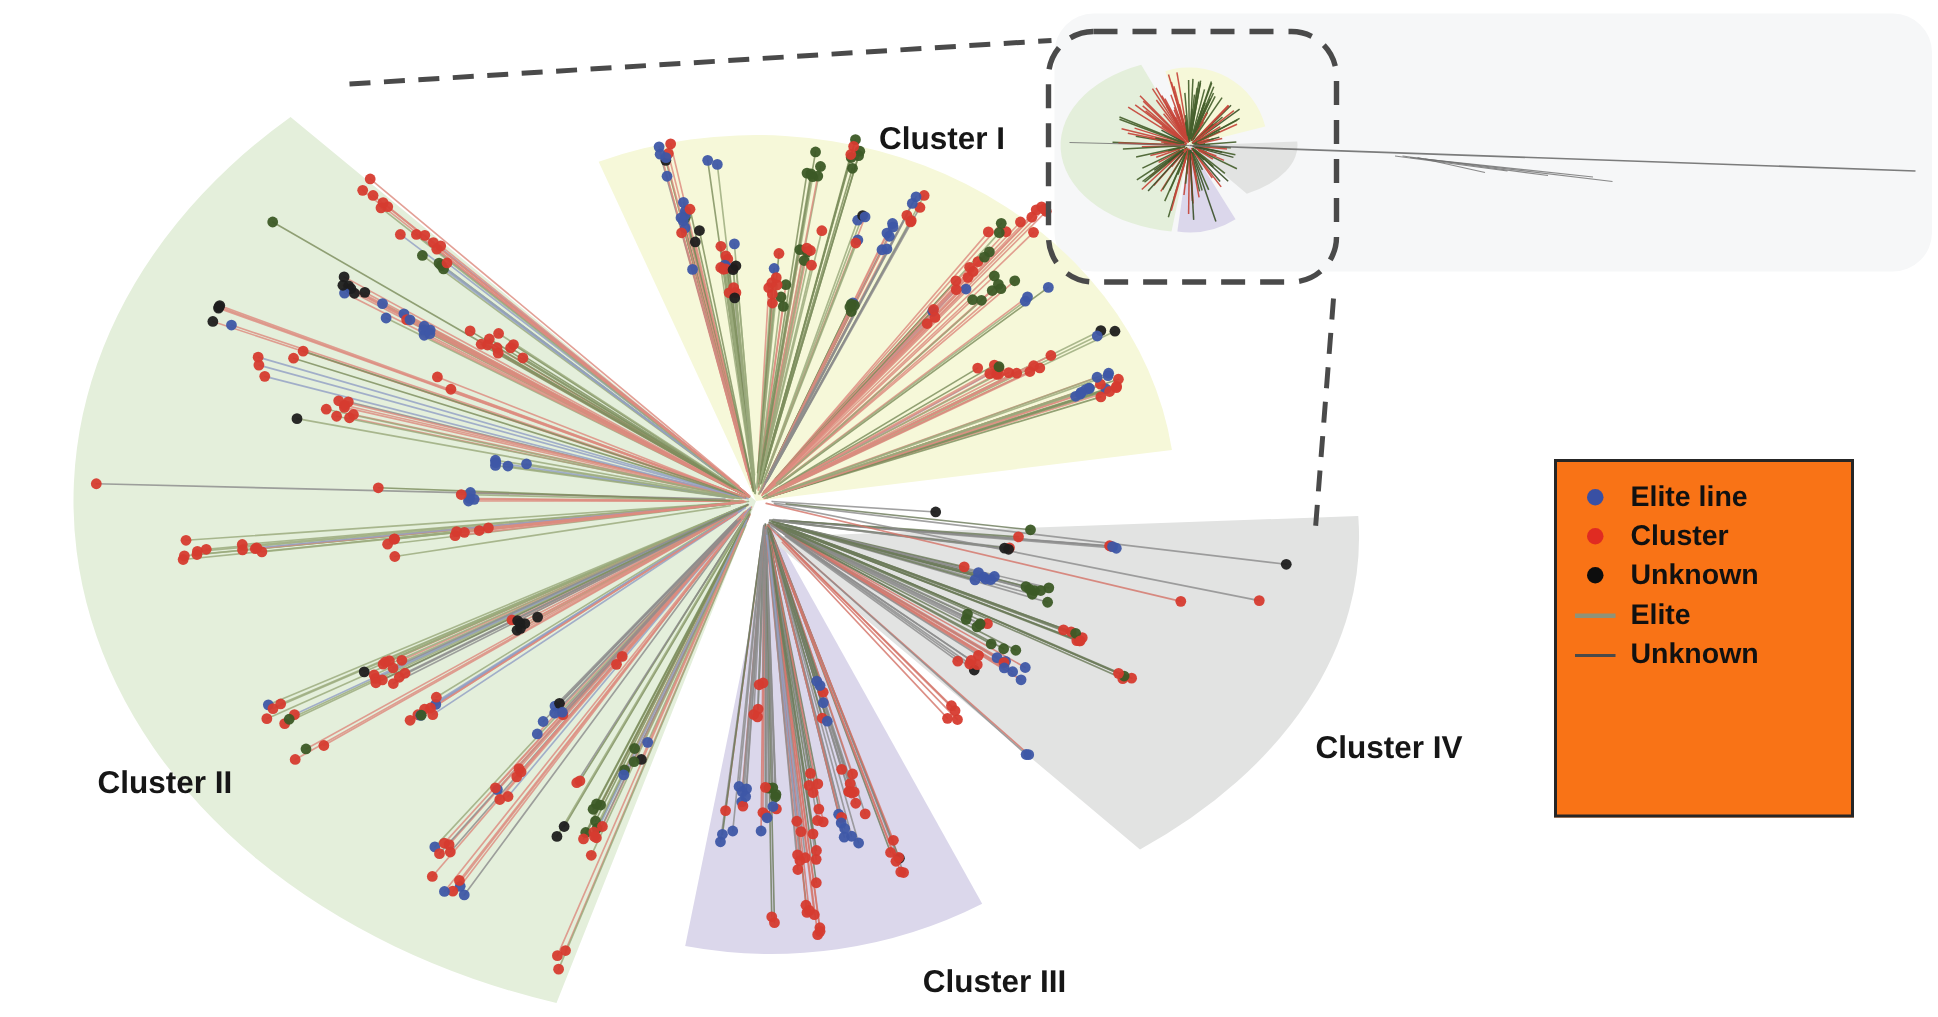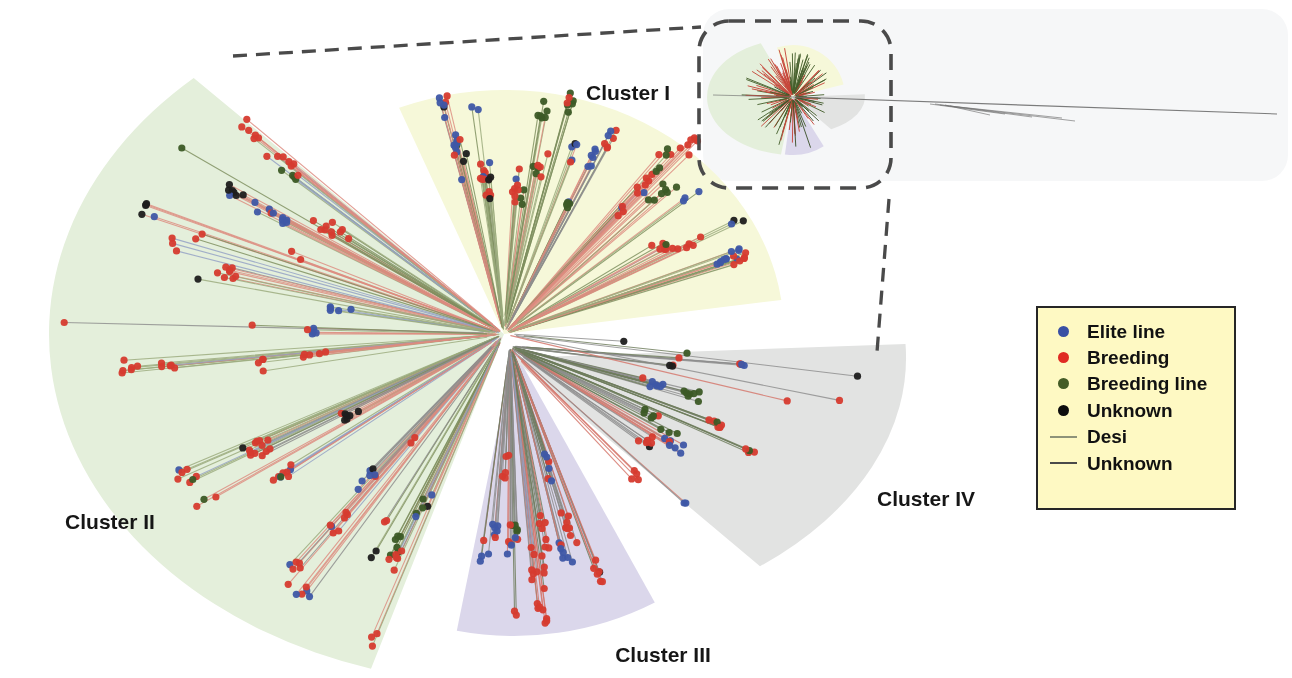--- a/index.html
+++ b/index.html
@@ -4,22 +4,22 @@
 <style>
   html,body{margin:0;padding:0;background:#fff;}
   .stage{
     position:relative;width:1292px;height:678px;background:#ffffff;
     overflow:hidden;font-family:"Liberation Sans",sans-serif;font-weight:bold;
   }
   svg{position:absolute;left:0;top:0;}
   svg text{font-family:"Liberation Sans",sans-serif;}
   .cluster-label{font-size:21px;fill:#161616;text-anchor:middle;}
   .legend{
-    position:absolute;left:1036px;top:306px;width:200px;height:204px;
-    background:#fef9c3;border:2px solid #262626;box-sizing:border-box;
+    position:absolute;left:1036px;top:306px;width:200px;height:239px;
+    background:#f97316;border:2px solid #262626;box-sizing:border-box;
     padding:10px 0 16px 8px;
   }
   .legend-row{display:flex;align-items:center;height:26.4px;}
   .legend-marker{flex:0 0 34px;display:flex;align-items:center;justify-content:center;}
   .legend-dot{width:11px;height:11px;border-radius:50%;}
   .legend-line{width:27px;height:2.5px;}
   .legend-label{font-size:19px;color:#111;white-space:nowrap;margin-left:7px;line-height:1;}
 </style>
 </head>
 <body>
@@ -1210,39 +1210,33 @@
       <div class="legend-row">
         <span class="legend-marker">
           <span class="legend-dot" style="background: rgb(57, 80, 164);"></span>
         </span>
         <span class="legend-label">Elite line</span>
       </div>
       <div class="legend-row">
         <span class="legend-marker">
           <span class="legend-dot" style="background: rgb(224, 43, 34);"></span>
         </span>
-        <span class="legend-label">Breeding</span>
-      </div>
-      <div class="legend-row">
-        <span class="legend-marker">
-          <span class="legend-dot" style="background: rgb(68, 92, 38);"></span>
-        </span>
-        <span class="legend-label">Breeding line</span>
+        <span class="legend-label">Cluster</span>
       </div>
       <div class="legend-row">
         <span class="legend-marker">
           <span class="legend-dot" style="background: rgb(13, 13, 13);"></span>
         </span>
         <span class="legend-label">Unknown</span>
       </div>
       <div class="legend-row">
         <span class="legend-marker">
           <span class="legend-line" style="background: rgb(142, 147, 121);"></span>
         </span>
-        <span class="legend-label">Desi</span>
+        <span class="legend-label">Elite</span>
       </div>
       <div class="legend-row">
         <span class="legend-marker">
           <span class="legend-line" style="background: rgb(74, 74, 74);"></span>
         </span>
         <span class="legend-label">Unknown</span>
       </div>
     </div>
 </div>
 

